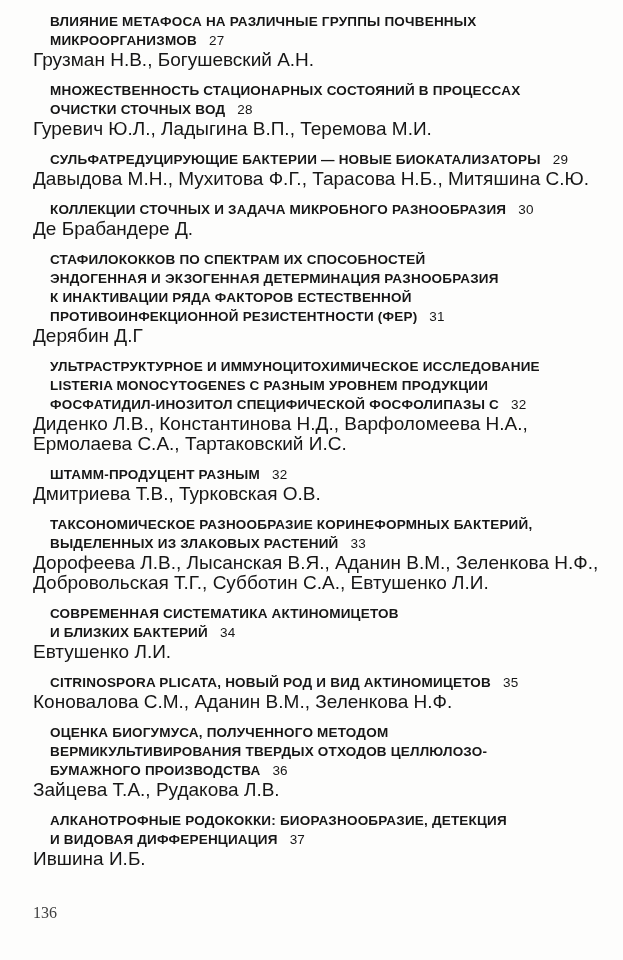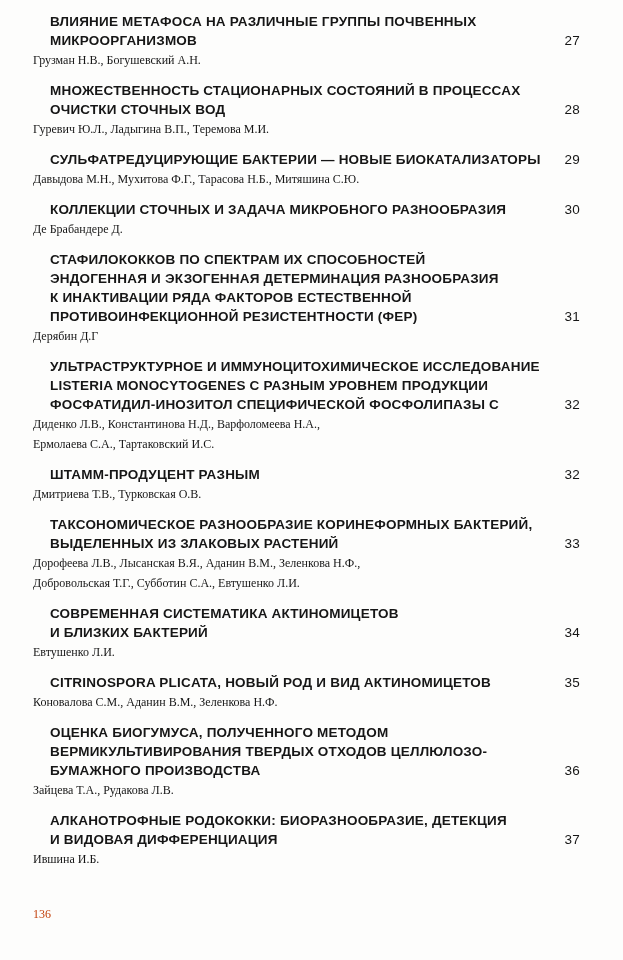--- a/index.html
+++ b/index.html
@@ -27,46 +27,45 @@
     font-family: "Liberation Sans", "DejaVu Sans", sans-serif;
     font-weight: 700;
     font-size: 13.5px;
     line-height: 19px;
     letter-spacing: 0.2px;
     padding-left: 17px;
     white-space: nowrap;
   }
   .title-line.last {
     display: flex;
-    justify-content: space-between;
     align-items: baseline;
   }
   .title-text {
     flex: 0 1 auto;
   }
   .page-num {
     flex: 0 0 auto;
     font-family: "Liberation Sans", "DejaVu Sans", sans-serif;
     font-weight: 400;
     font-size: 13.5px;
     padding-left: 12px;
   }
   .author-line {
-    font-family: Liberation Serif, serif;
-    font-size: 12px;
+    font-family: Liberation Sans, sans-serif;
+    font-size: 19px;
     line-height: 20px;
     white-space: nowrap;
   }
   .footer-page-number {
     position: absolute;
     left: 33px;
     bottom: 38px;
     font-family: "Liberation Serif", "DejaVu Serif", serif;
-    font-size: 12px;
-    color: #c2410c;
+    font-size: 16px;
+    color: #404040;
   }
 </style>
 </head>
 <body>
 
 <div class="page">
   <div class="entries" id="entries">
   <div class="entry">
     <div class="title-block">
           <div class="title-line">ВЛИЯНИЕ МЕТАФОСА НА РАЗЛИЧНЫЕ ГРУППЫ ПОЧВЕННЫХ</div>

